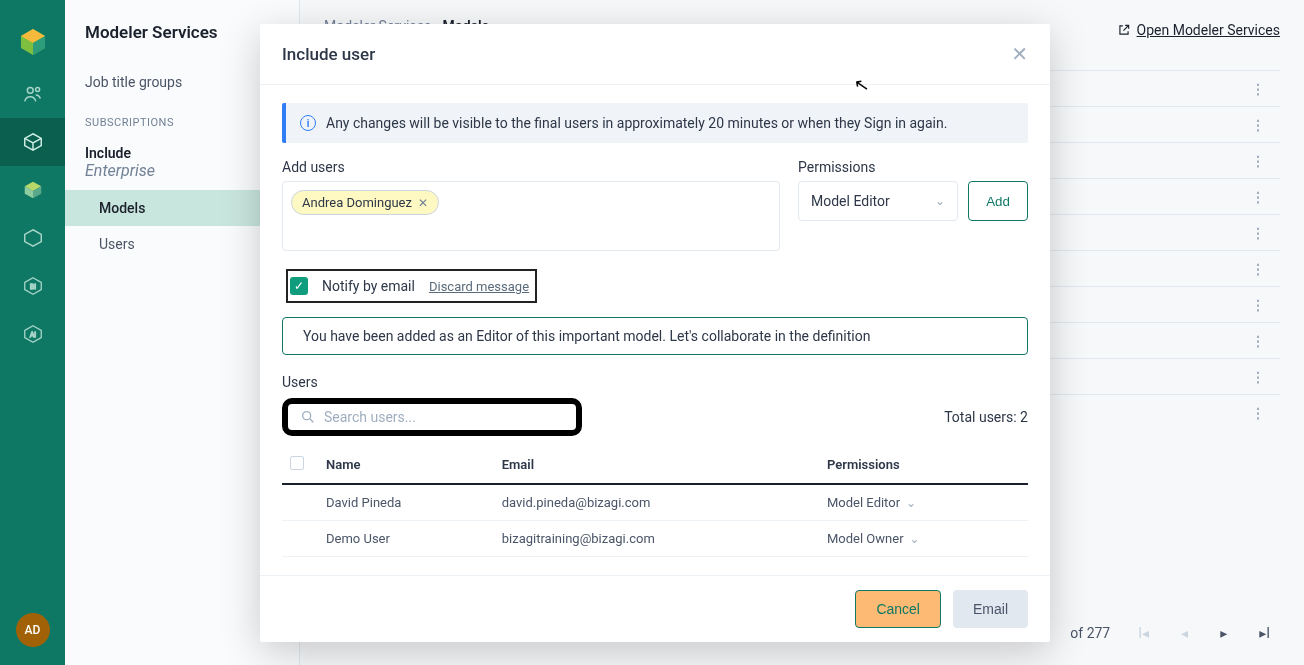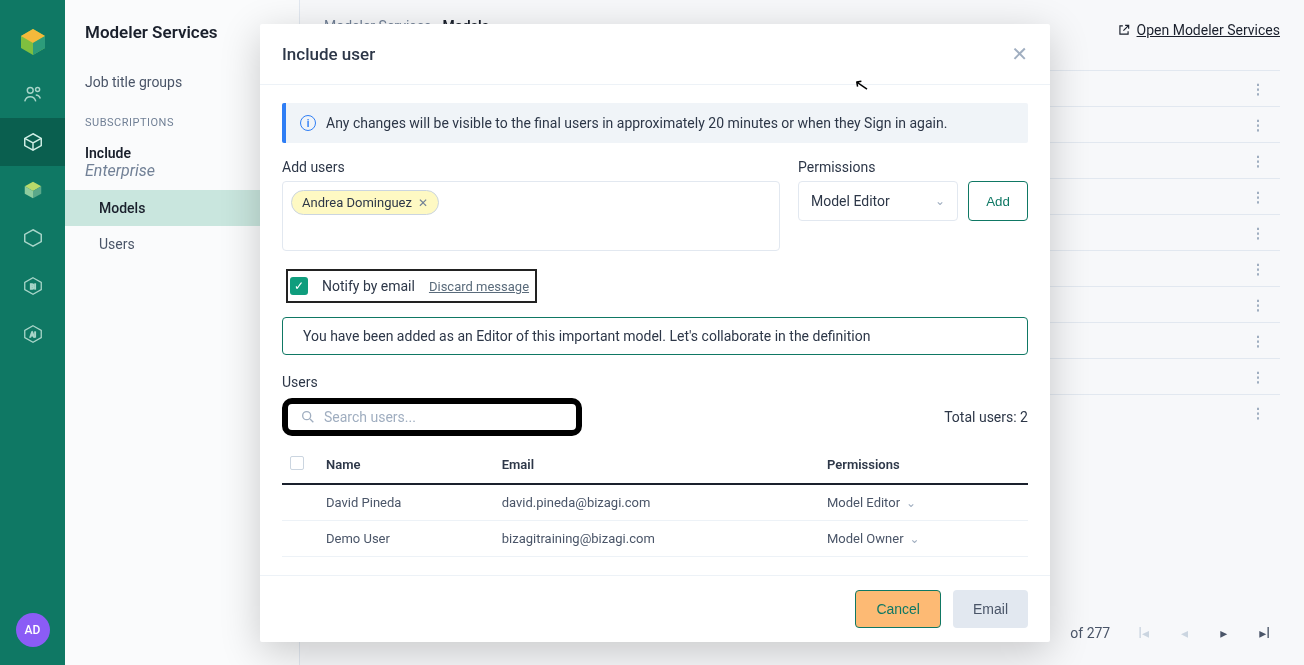--- a/index.html
+++ b/index.html
@@ -30,21 +30,21 @@
     display: flex;
     align-items: center;
     justify-content: center;
     cursor: pointer;
   }
   .rail-item.active { background: #0a5f4f; }
   .rail-logo { height: 56px; }
   .rail-spacer { flex: 1; }
   .avatar-circle {
     width: 34px; height: 34px; border-radius: 50%;
-    background: #8b5cf6; color: #fff;
+    background: #a16207; color: #fff;
     display: flex; align-items: center; justify-content: center;
     font-size: 12px; font-weight: 500;
     margin-bottom: 18px;
   }
   
   .sidebar {
     position: absolute;
     left: 65px; top: 0; bottom: 0;
     width: 235px;
     background: #fafbfc;

